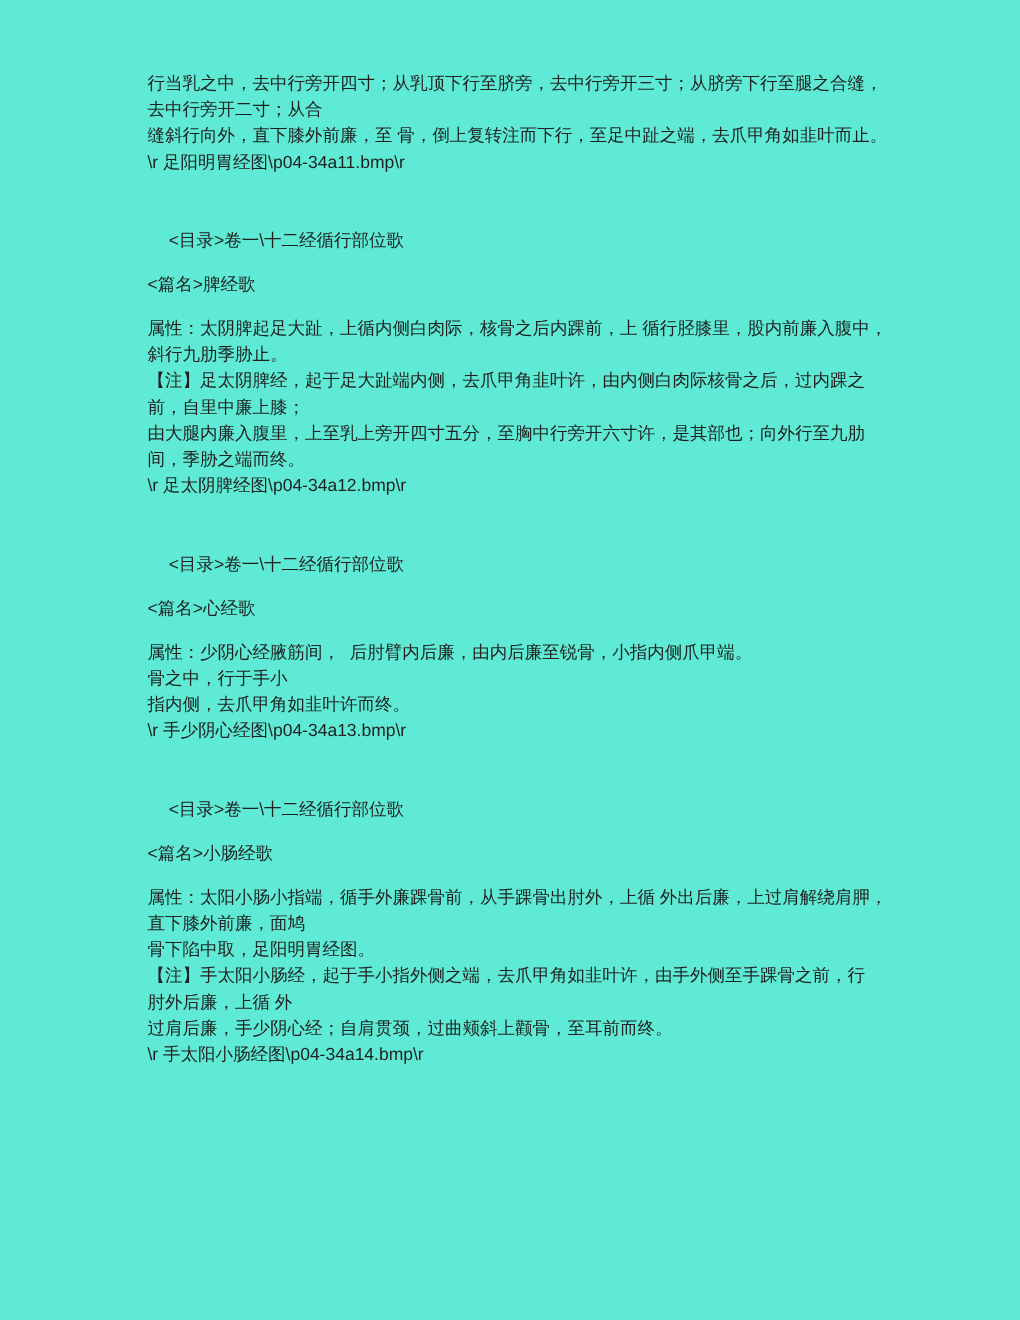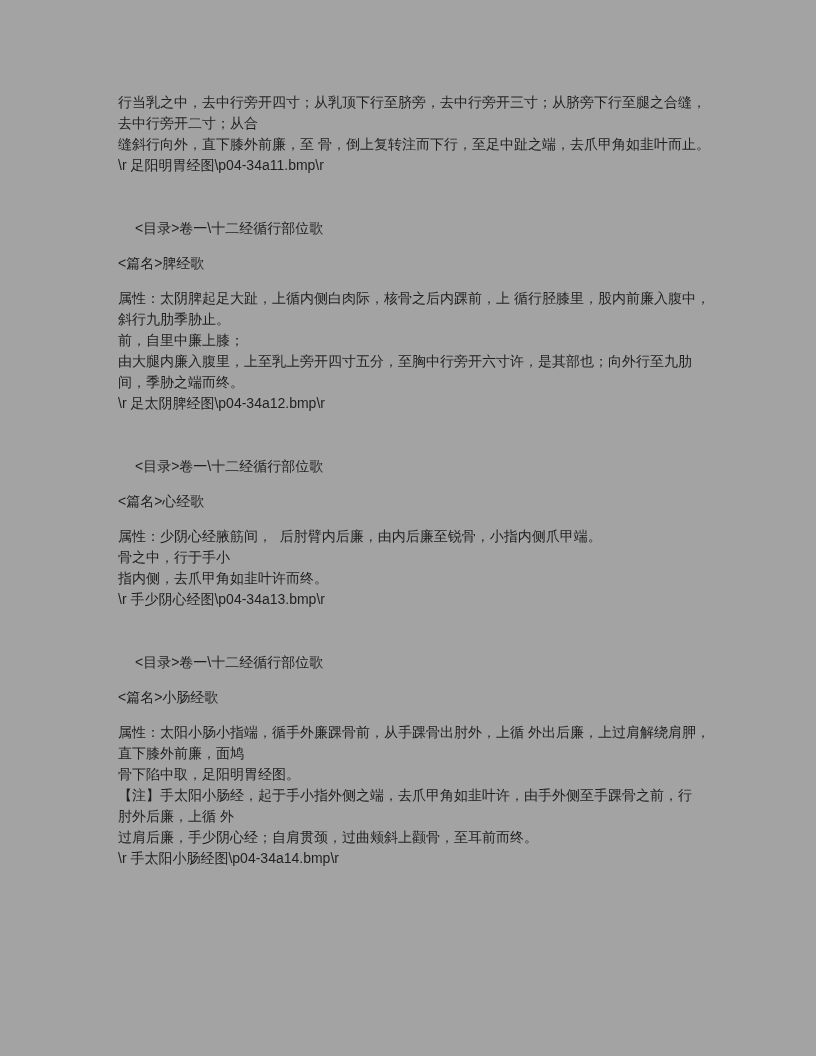--- a/index.html
+++ b/index.html
@@ -4,23 +4,23 @@
 <style>
   html, body {
     margin: 0;
     padding: 0;
     background: #ffffff;
   }
   .page {
     position: relative;
     width: 816px;
     height: 1056px;
-    background: #a3a3a3;
+    background: #5eead4;
     box-sizing: border-box;
-    padding: 92px 96px 0 118px;
+    padding: 56px 96px 0 118px;
     overflow: hidden;
     color: #1f1f1f;
     font-family: "Liberation Sans", "DejaVu Sans", sans-serif;
   }
   .line {
     font-size: 14px;
     line-height: 21px;
     white-space: pre;
     letter-spacing: 0;
   }
@@ -46,20 +46,21 @@
     <div class="line">缝斜行向外，直下膝外前廉，至 骨，倒上复转注而下行，至足中趾之端，去爪甲角如韭叶而止。</div>
     <div class="line">\r 足阳明胃经图\p04-34a11.bmp\r</div>
   </div>
 
   <div class="section">
     <div class="line toc-line">&lt;目录&gt;卷一\十二经循行部位歌</div>
     <div class="line title-line">&lt;篇名&gt;脾经歌</div>
     <div class="body">
       <div class="line">属性：太阴脾起足大趾，上循内侧白肉际，核骨之后内踝前，上 循行胫膝里，股内前廉入腹中，</div>
       <div class="line">斜行九肋季胁止。</div>
+      <div class="line">【注】足太阴脾经，起于足大趾端内侧，去爪甲角韭叶许，由内侧白肉际核骨之后，过内踝之</div>
       <div class="line">前，自里中廉上膝；</div>
       <div class="line">由大腿内廉入腹里，上至乳上旁开四寸五分，至胸中行旁开六寸许，是其部也；向外行至九肋</div>
       <div class="line">间，季胁之端而终。</div>
       <div class="line">\r 足太阴脾经图\p04-34a12.bmp\r</div>
     </div>
   </div>
 
   <div class="section">
     <div class="line toc-line">&lt;目录&gt;卷一\十二经循行部位歌</div>
     <div class="line title-line">&lt;篇名&gt;心经歌</div>

